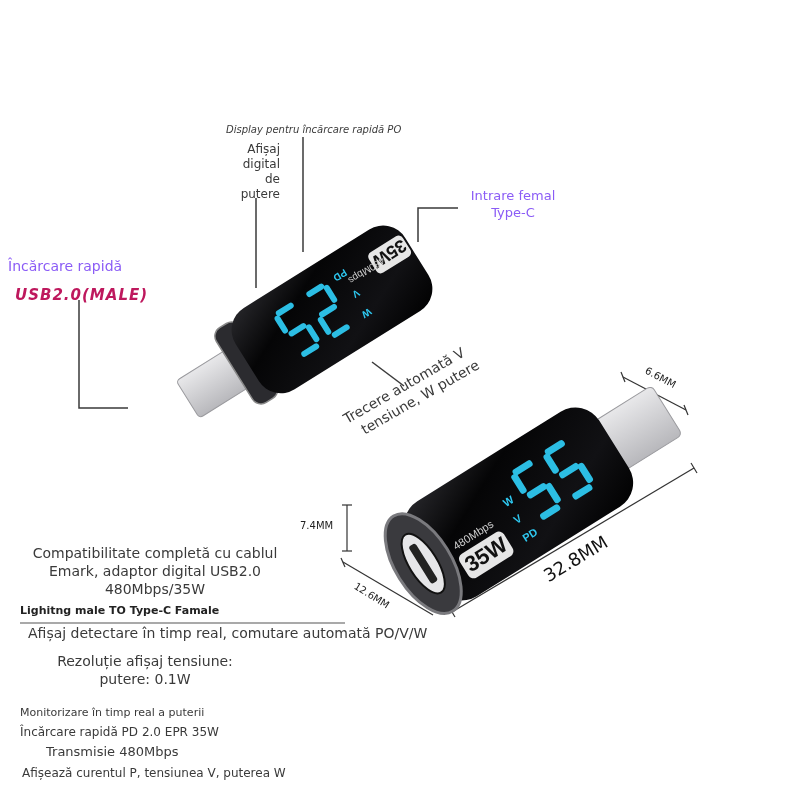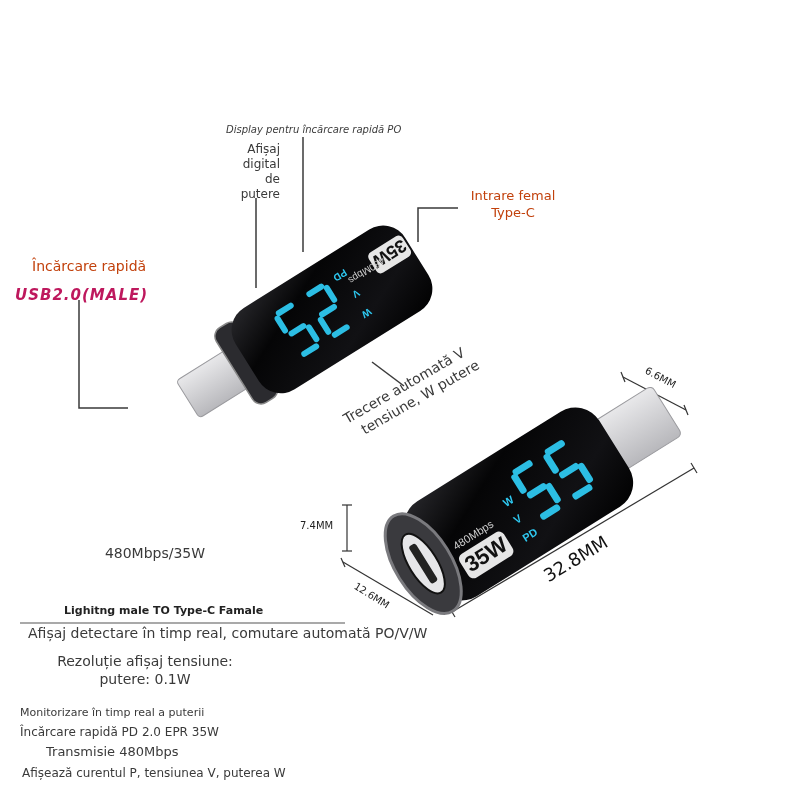--- a/index.html
+++ b/index.html
@@ -1,18 +1,18 @@
 <!DOCTYPE html>
 <html><head>
 <meta charset="utf-8">
 <style>
   html,body{margin:0;padding:0;background:#ffffff;}
   body{width:800px;height:800px;position:relative;overflow:hidden;font-family:"DejaVu Sans","Liberation Sans",sans-serif;color:#333;}
   .abs{position:absolute;}
-  .lbl-grey{color:#c2410c;}
+  .lbl-grey{color:#8b5cf6;}
   .lbl-dark{color:#3a3a3a;}
   .center{text-align:center;}
   svg{position:absolute;left:0;top:0;}
 </style>
 </head>
 <body>
 
 <svg width="800" height="800">
 
   <line x1="303" y1="137" x2="303" y2="252" stroke="#3a3a3a" stroke-width="1.5"></line>
@@ -129,37 +129,39 @@
   <div>digital</div>
   <div>de</div>
   <div>putere</div>
 </div>
 
 <div class="abs lbl-grey center" style="left:458px;top:187px;width:110px;font-size:13px;line-height:17px;">
   <div>Intrare femal</div>
   <div>Type-C</div>
 </div>
 
-<div class="abs lbl-grey" style="left:32px;top:258px;font-size:14px;">Încărcare rapidă</div>
+<div class="abs lbl-grey" style="left:8px;top:258px;font-size:14px;">Încărcare rapidă</div>
 <div class="abs" style="left:15px;top:286px;font-size:15px;font-weight:bold;font-style:italic;letter-spacing:1px;color:#be185d;font-family:'DejaVu Sans',sans-serif;">USB2.0(MALE)</div>
 
 <div class="abs lbl-dark" style="left:340px;top:360px;font-size:14px;line-height:18px;transform:rotate(-30deg);transform-origin:0 0;top:412px;">
   <div>Trecere automată V</div>
   <div style="padding-left:10px">tensiune, W putere</div>
 </div>
 
 <div class="abs" style="left:644px;top:372px;font-size:10px;transform:rotate(28deg);color:#222;">6.6MM</div>
 <div class="abs" style="left:300px;top:520px;font-size:10px;color:#222;">7.4MM</div>
 <div class="abs" style="left:352px;top:590px;font-size:10px;transform:rotate(32deg);color:#222;">12.6MM</div>
 <div class="abs" style="left:540px;top:548px;font-size:18px;transform:rotate(-31deg);color:#111;">32.8MM</div>
 
 <div class="abs lbl-dark center" style="left:10px;top:544px;width:290px;font-size:14px;line-height:18px;">
+  <div>Compatibilitate completă cu cablul</div>
+  <div>Emark, adaptor digital USB2.0</div>
   <div>480Mbps/35W</div>
 </div>
-<div class="abs" style="left:20px;top:604px;font-size:11px;font-weight:bold;color:#222;margin-left:44px;">Lighitng male TO Type-C Famale</div>
+<div class="abs" style="left:20px;top:604px;font-size:11px;font-weight:bold;color:#222;">Lighitng male TO Type-C Famale</div>
 <div class="abs lbl-dark" style="left:28px;top:625px;font-size:14px;">Afișaj detectare în timp real, comutare automată PO/V/W</div>
 
 <div class="abs lbl-dark center" style="left:20px;top:652px;width:250px;font-size:14px;line-height:18px;">
   <div>Rezoluție afișaj tensiune:</div>
   <div>putere: 0.1W</div>
 </div>
 <div class="abs lbl-dark" style="left:20px;top:706px;font-size:11px;">Monitorizare în timp real a puterii</div>
 <div class="abs lbl-dark" style="left:20px;top:725px;font-size:12px;">Încărcare rapidă PD 2.0 EPR 35W</div>
 <div class="abs lbl-dark" style="left:28px;top:744px;font-size:13px;margin-left:18px;">Transmisie 480Mbps</div>
 <div class="abs lbl-dark" style="left:22px;top:766px;font-size:12px;">Afișează curentul P, tensiunea V, puterea W</div>

